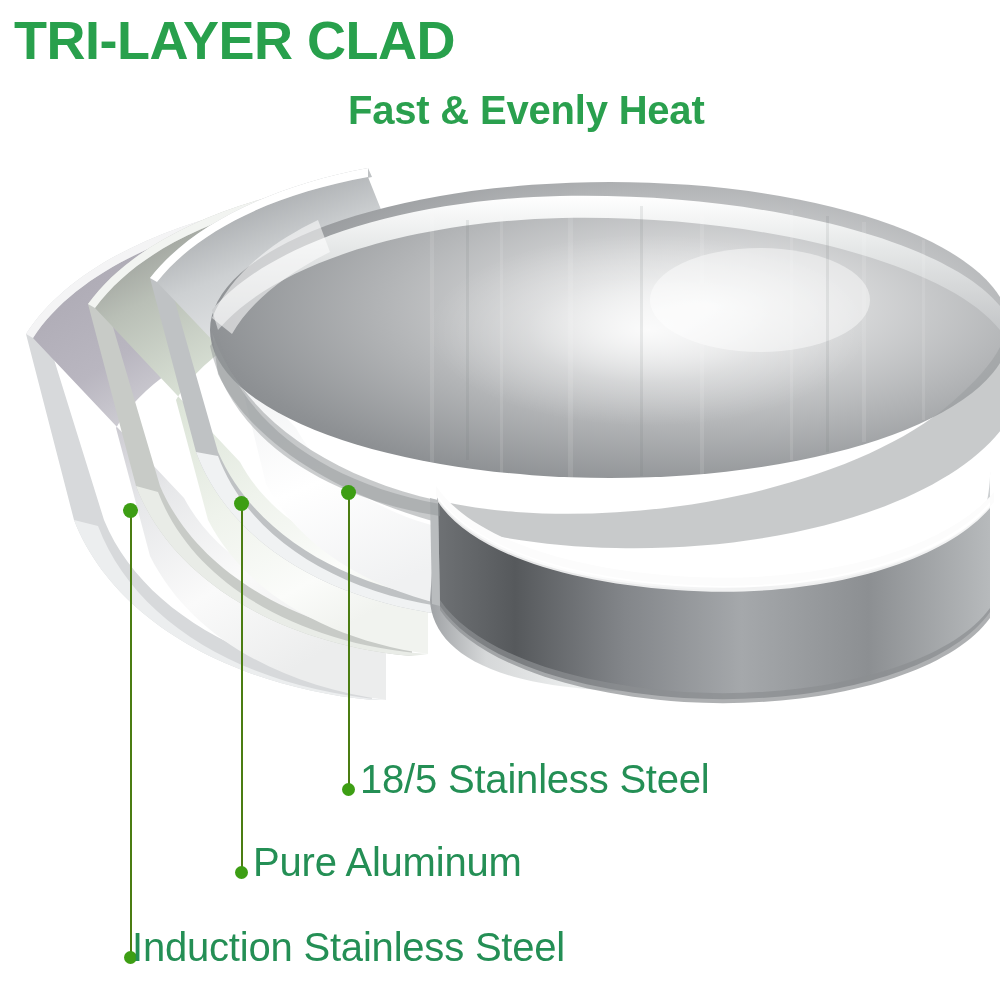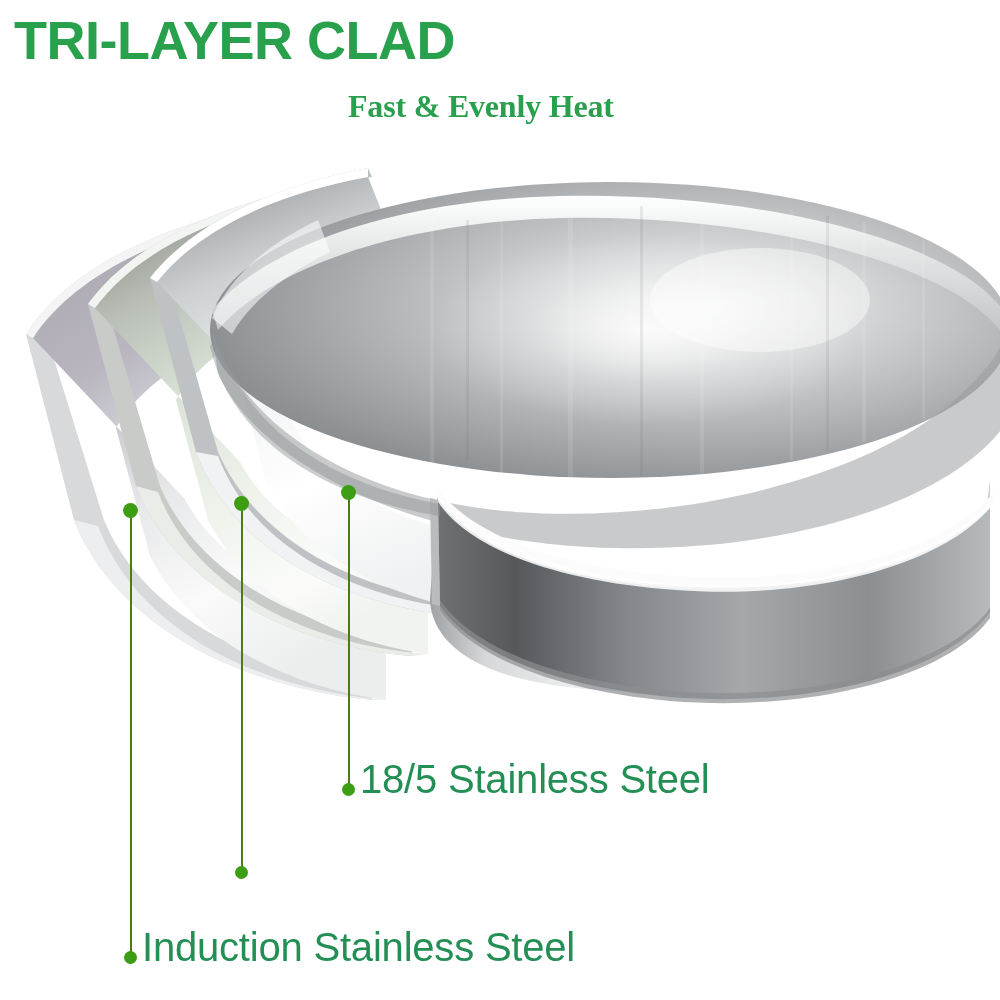--- a/index.html
+++ b/index.html
@@ -28,26 +28,25 @@
     font-weight: 700;
     letter-spacing: -0.5px;
     line-height: 1.05;
     color: #28a04c;
     white-space: nowrap;
   }
   #subhead {
     position: absolute;
     left: 348px;
     top: 88px;
-    font-size: 32px;
+    font-size: 40px;
     font-weight: 700;
     letter-spacing: -0.2px;
     color: #2aa04e;
     white-space: nowrap;
-    font-family: Liberation Serif, serif;
   }
 
   
   #pan-art {
     position: absolute;
     left: 0;
     top: 0;
     width: 1000px;
     height: 1000px;
     pointer-events: none;
@@ -389,19 +388,20 @@
   <div id="subhead">Fast &amp; Evenly Heat</div>
 
   <div class="callout-line" style="left:348px; top:492px; height:298px;"></div>
   <div class="callout-dot" style="left:341px; top:485px;"></div>
   <div class="callout-dot" style="left:342px; top:783px; width:13px; height:13px;"></div>
   <div class="callout-label" style="left:360px; top:757px;">18/5 Stainless Steel</div>
 
   <div class="callout-line" style="left:241px; top:503px; height:370px;"></div>
   <div class="callout-dot" style="left:234px; top:496px;"></div>
   <div class="callout-dot" style="left:235px; top:866px; width:13px; height:13px;"></div>
+  <div class="callout-label" style="left:253px; top:840px;">Pure Aluminum</div>
 
   <div class="callout-line" style="left:130px; top:510px; height:448px;"></div>
   <div class="callout-dot" style="left:123px; top:503px;"></div>
   <div class="callout-dot" style="left:124px; top:951px; width:13px; height:13px;"></div>
-  <div class="callout-label" style="left:142px; top:925px;">Induction Stainless Steel</div>
+  <div class="callout-label" style="left:132px; top:925px;">Induction Stainless Steel</div>
 
 </div>
 
 </body></html>

